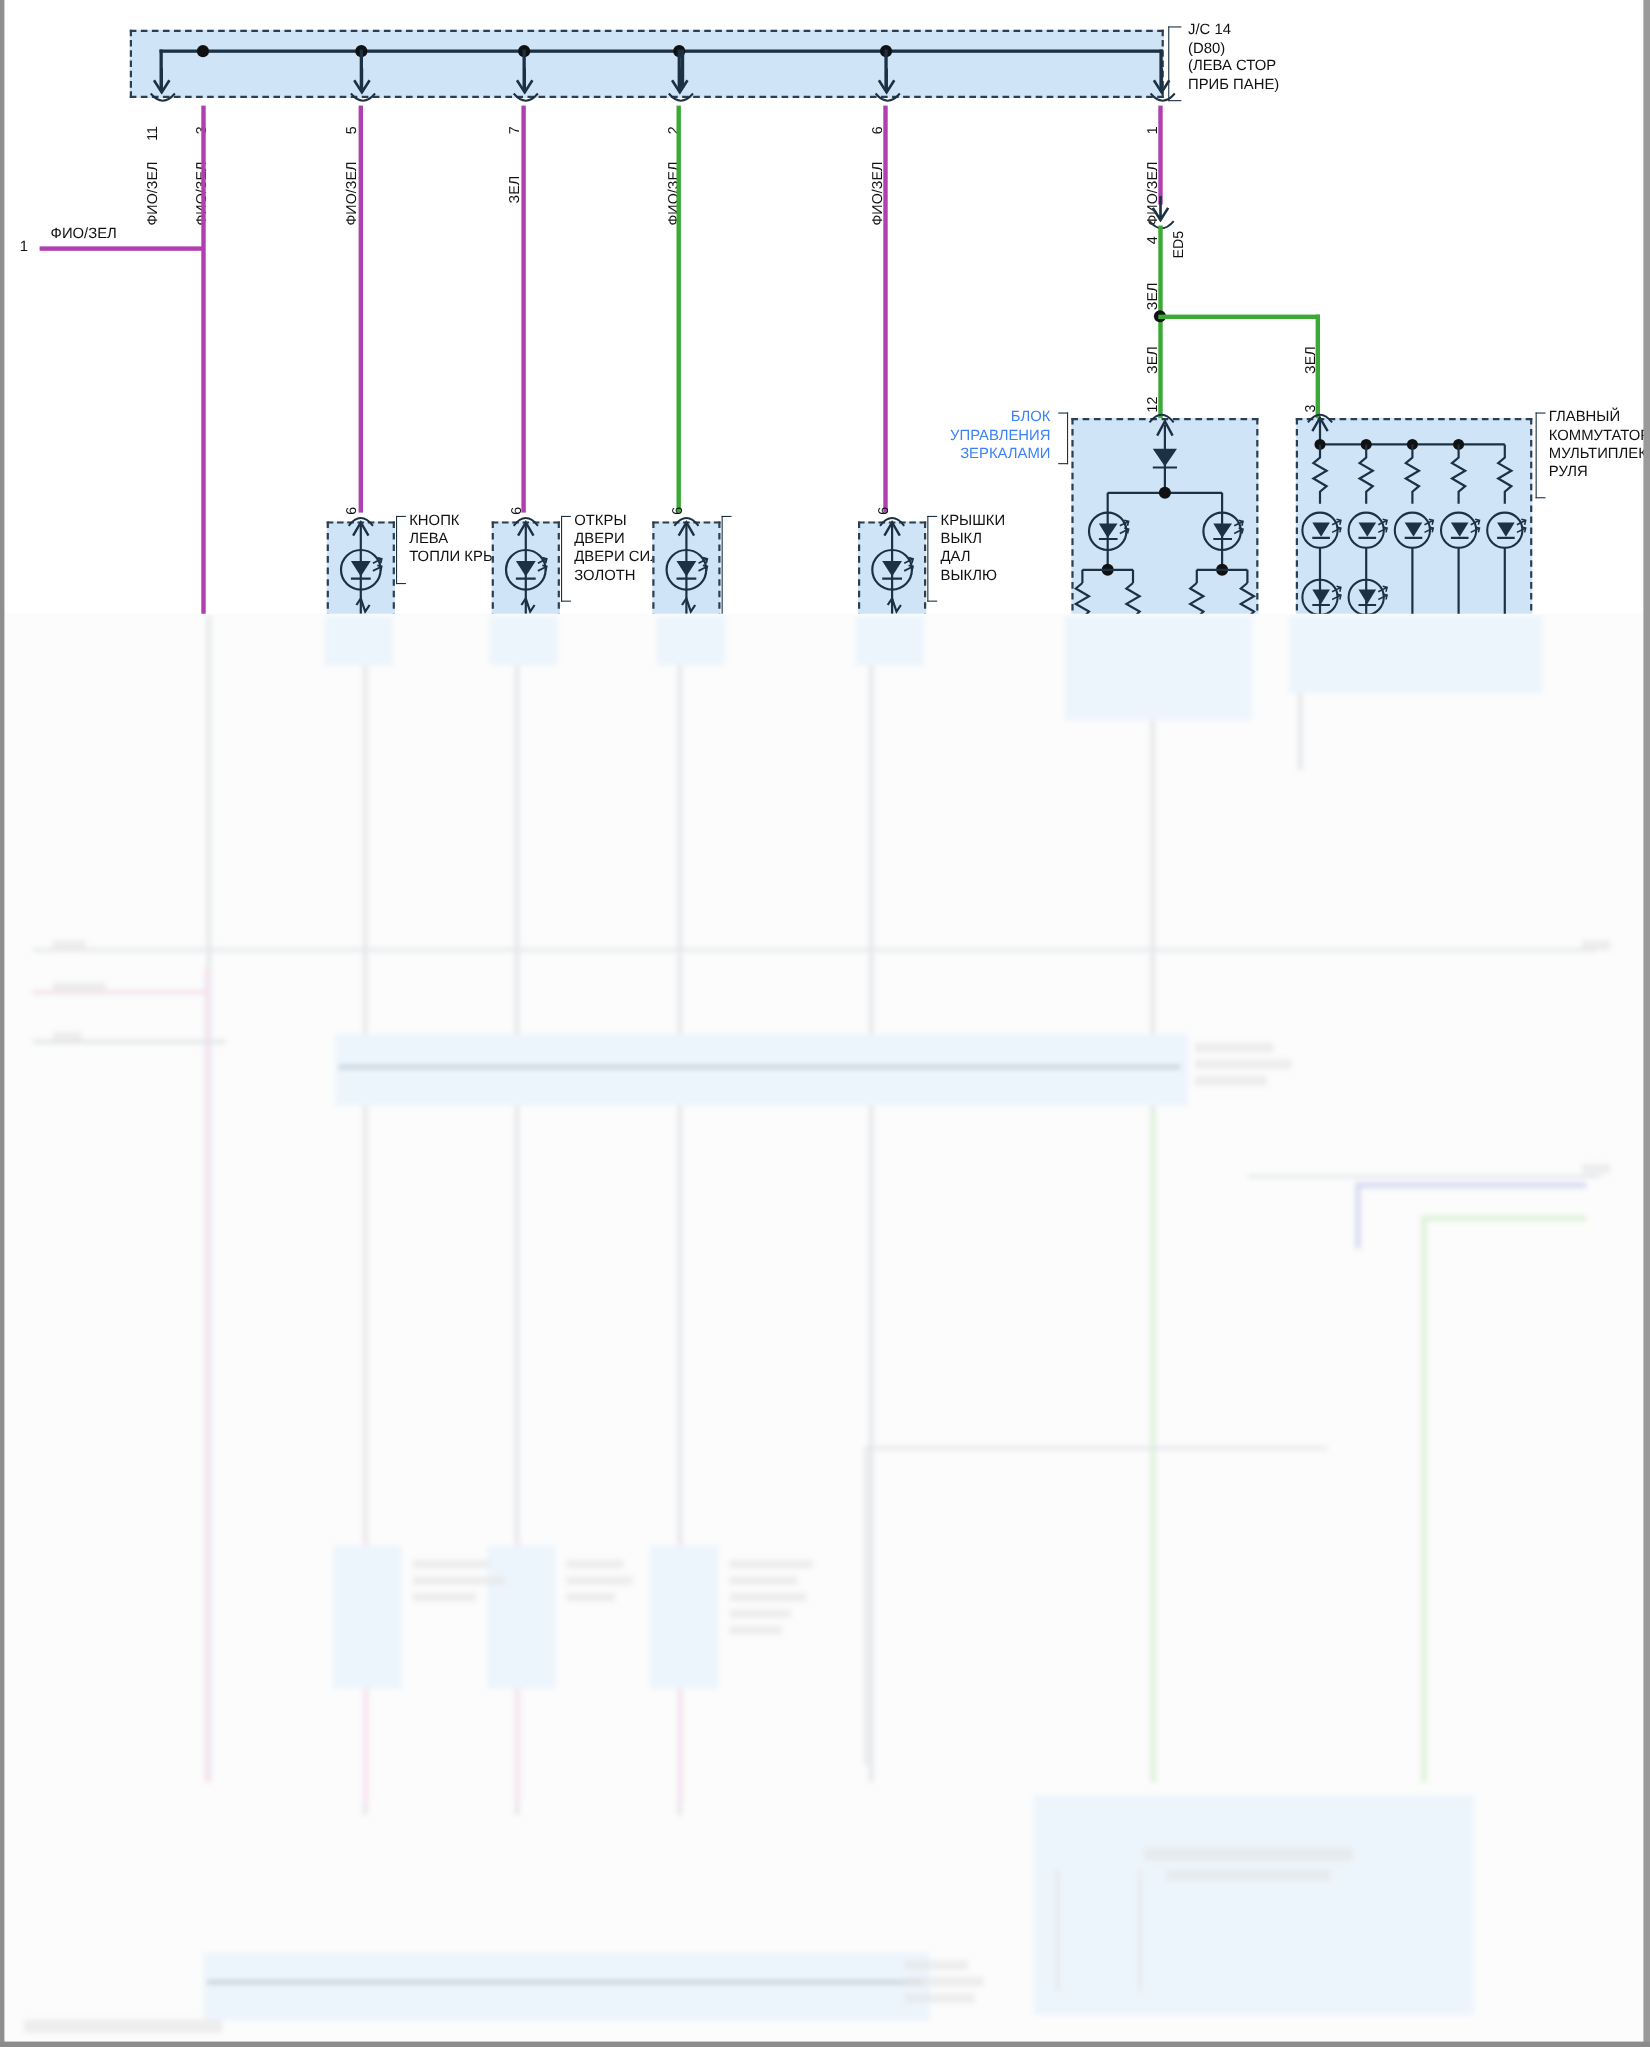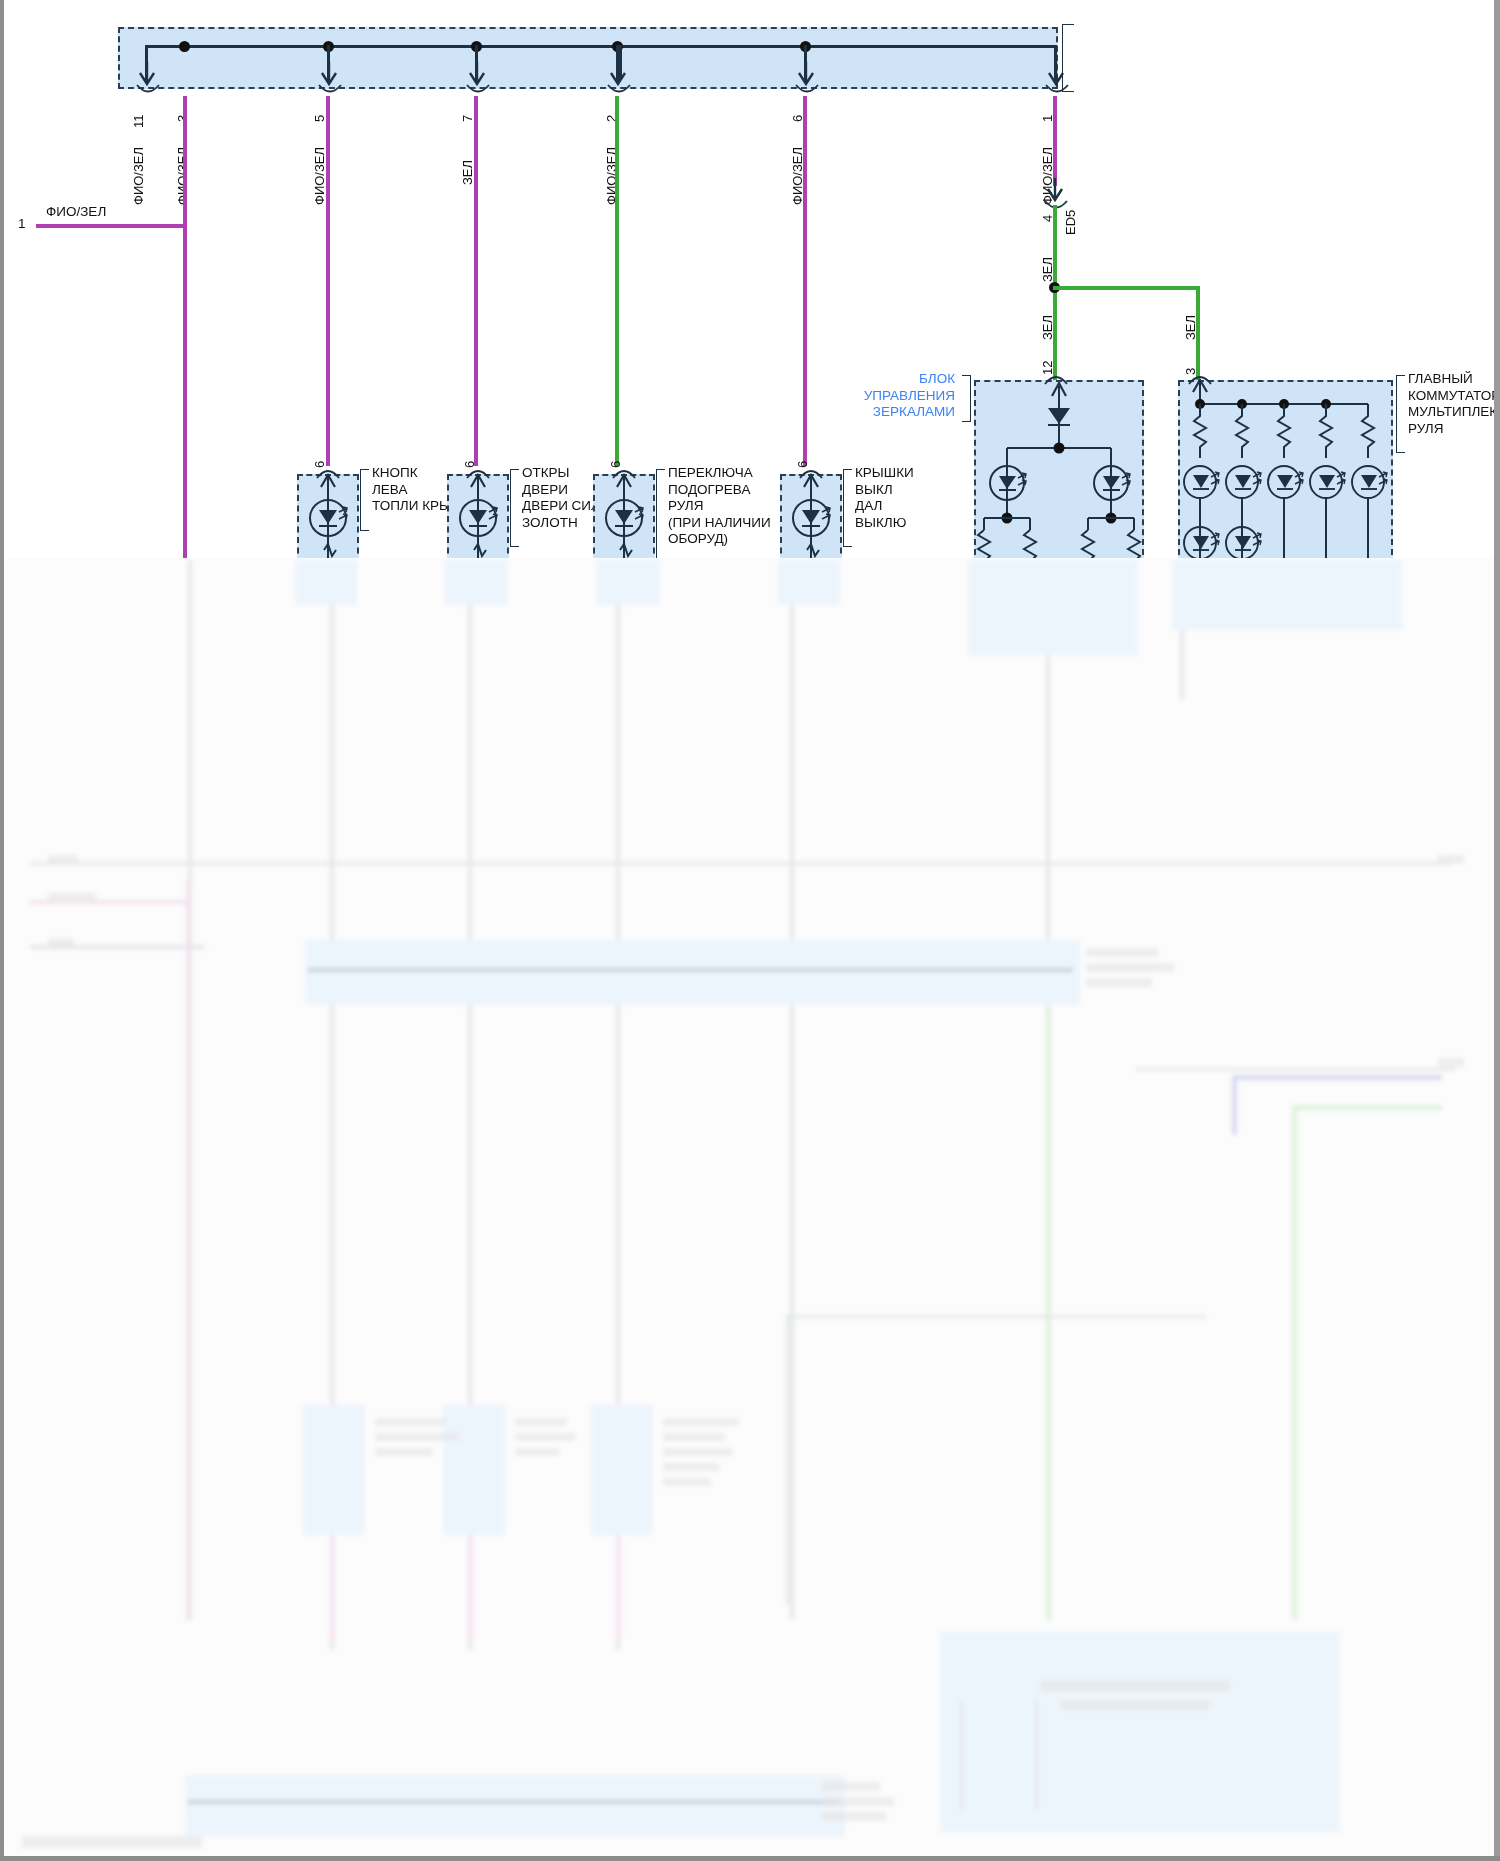--- a/index.html
+++ b/index.html
@@ -124,20 +124,24 @@
   </div>
 
   <div class="layer" id="sharplayer">
     <div class="white-top"></div>
 
     <div class="busbox" style="left:118px;top:27px;width:940px;height:62px;"></div>
 
     <div class="wire w-dark" style="left:145px;top:45px;width:912px;height:3px;"></div>
 
     <div class="bracket" style="left:1062px;top:24px;width:12px;height:68px;"></div>
+    <div class="blk-l" style="left:1080px;top:19px;width:200px;"><span>J/C 14</span>
+<span>(D80)</span>
+<span>(ЛЕВА СТОР</span>
+<span>ПРИБ ПАНЕ)</span></div>
 
     <div class="dot" style="left:179px;top:41px;"></div>
     <div class="dot" style="left:323px;top:41px;"></div>
     <div class="dot" style="left:471px;top:41px;"></div>
     <div class="dot" style="left:612px;top:41px;"></div>
     <div class="dot" style="left:800px;top:41px;"></div>
 
     <div class="wire w-dark" style="left:145px;top:45px;width:3px;height:35px;"></div>
     <svg class="sym" style="left:138px;top:62px;" width="18" height="24" viewBox="0 0 18 24">
         <path d="M9 0 L9 20 M2 11 L9 22 L16 11" fill="none" stroke="#1c3144" stroke-width="2.4"></path>
@@ -300,25 +304,20 @@
       <path d="M31 6 L31 88" stroke="#1c3144" stroke-width="2"></path>
       <path d="M24 17 L31 5 L38 17" fill="none" stroke="#1c3144" stroke-width="2.2"></path>
       <circle cx="31" cy="48" r="18" fill="none" stroke="#1c3144" stroke-width="2"></circle>
       <path d="M22 40 L40 40 L31 54 Z" fill="#1c3144"></path>
       <path d="M22 56 L40 56" stroke="#1c3144" stroke-width="2"></path>
       <path d="M42 42 L50 38 M46 37 L50 38 L49 42" stroke="#1c3144" stroke-width="1.6" fill="none"></path>
       <path d="M42 49 L50 45 M46 44 L50 45 L49 49" stroke="#1c3144" stroke-width="1.6" fill="none"></path>
       <path d="M27 80 L31 74 L35 86 L39 80" fill="none" stroke="#1c3144" stroke-width="2"></path>
     </svg>
     <div class="bracket" style="left:656px;top:469px;width:9px;height:95px;"></div>
-    <div class="blk-l" style="left:668px;top:465px;width:170px;"><span>ПЕРЕКЛЮЧА</span>
-<span>ПОДОГРЕВА</span>
-<span>РУЛЯ</span>
-<span>(ПРИ НАЛИЧИИ</span>
-<span>ОБОРУД)</span></div>
 
     <div class="compbox" style="left:780px;top:474px;width:62px;height:90px;"></div>
     <div class="pin-v" style="left:795px;top:468px;">6</div>
     <svg class="sym" style="left:799px;top:466px;" width="24" height="14" viewBox="0 0 24 14">
         <path d="M1 12 Q12 -2 23 12" fill="none" stroke="#1c3144" stroke-width="1.8"></path>
       </svg>
     <svg class="sym" style="left:780px;top:470px;" width="62" height="96" viewBox="0 0 62 96">
       <path d="M31 6 L31 88" stroke="#1c3144" stroke-width="2"></path>
       <path d="M24 17 L31 5 L38 17" fill="none" stroke="#1c3144" stroke-width="2.2"></path>
       <circle cx="31" cy="48" r="18" fill="none" stroke="#1c3144" stroke-width="2"></circle>

